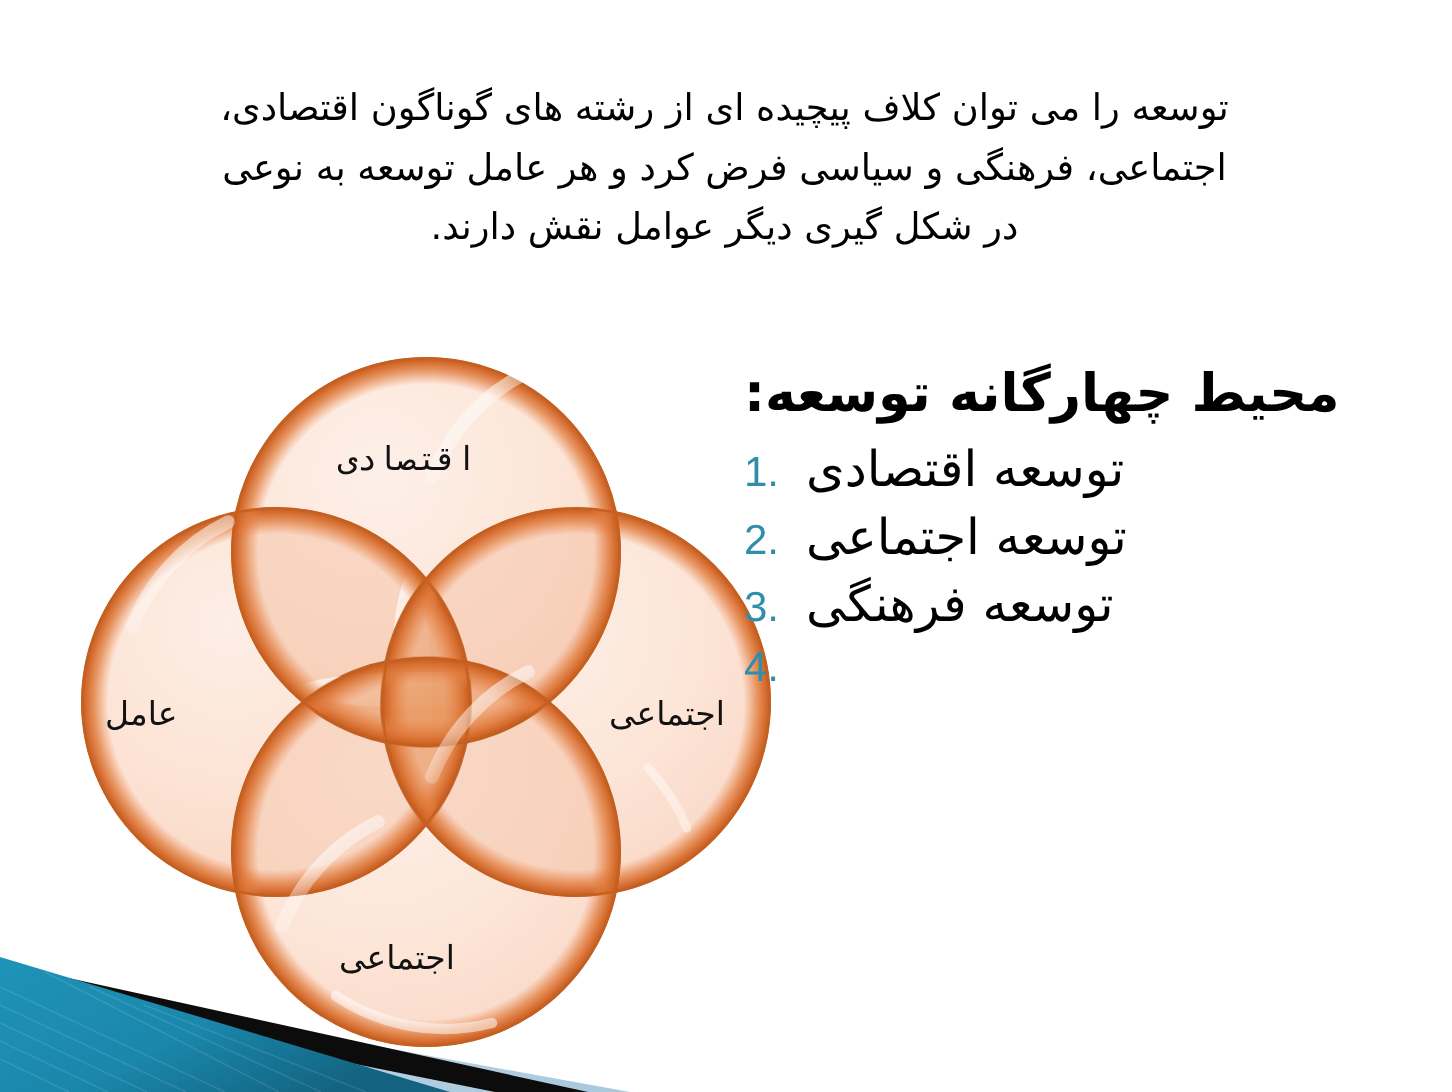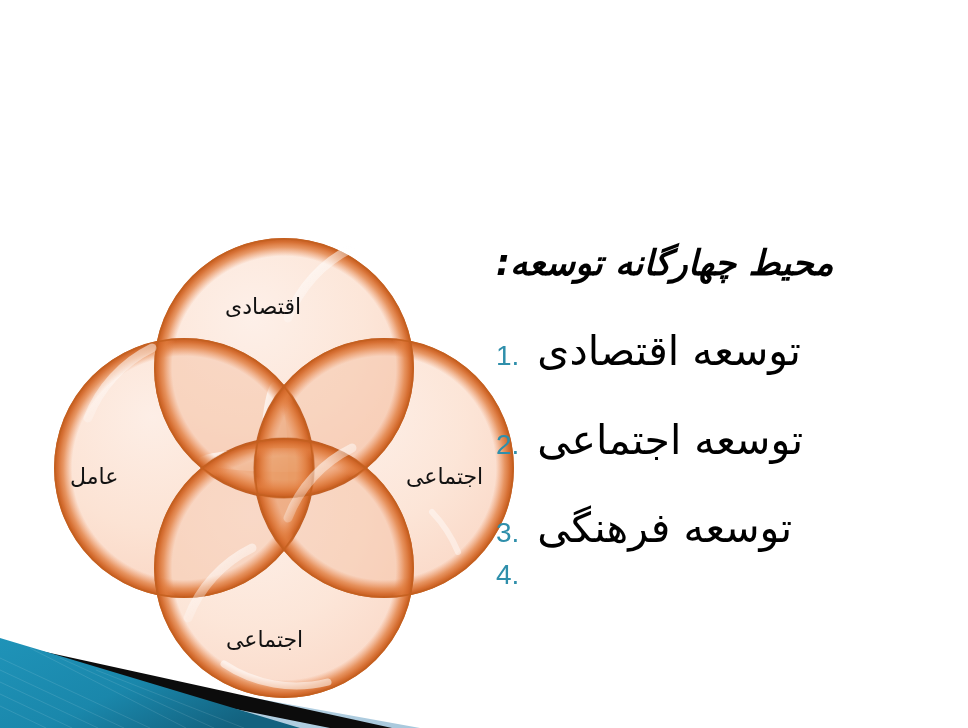--- a/index.html
+++ b/index.html
@@ -55,42 +55,40 @@
     text-align: left;
   }
   #env-heading {
     font-size: 35px;
     font-weight: bold;
     color: #000000;
     text-align: left;
     padding-left: 26px;
     line-height: 1.18;
     white-space: nowrap;
-    font-style: italic;
   }
   #dev-list {
     list-style: none;
     margin: 8px 0 0 0;
     padding: 0;
     direction: rtl;
   }
   #dev-list li {
     display: flex;
     flex-direction: row;
     align-items: baseline;
     justify-content: flex-end;
     padding-left: 26px;
     margin-bottom: 2px;
     line-height: 1.30;
   }
   #dev-list .li-text {
-    font-size: 41px;
+    font-size: 33px;
     color: #000000;
     white-space: nowrap;
-    margin-top: 33px;
   }
   #dev-list .li-num {
     font-size: 28px;
     color: #2f8fab;
     font-family: "Liberation Sans", "DejaVu Sans", sans-serif;
     margin-right: 18px;
     direction: ltr;
     unicode-bidi: isolate;
     white-space: nowrap;
   }
@@ -109,41 +107,46 @@
     height: 490px;
   }
   .venn-label {
     position: absolute;
     direction: rtl;
     font-size: 22px;
     color: #111111;
     white-space: nowrap;
     font-family: "DejaVu Sans", "Liberation Sans", sans-serif;
   }
-  #venn-label-top    { left: 197px; top: 82px; }
+  #venn-label-top    { left: 197px; top: 82px; font-family: Liberation Mono, monospace; }
   #venn-label-left   { left: 42px;  top: 252px; }
   #venn-label-right  { left: 378px; top: 252px; }
   #venn-label-bottom { left: 198px; top: 415px; }
 
   
   #corner-banner {
     position: absolute;
     left: 0;
     bottom: 0;
     width: 420px;
     height: 110px;
     pointer-events: none;
   }
   #corner-banner svg { display: block; width: 420px; height: 110px; }
 </style>
 </head>
 <body>
 
 <div id="slide">
 
+  <div id="intro-paragraph">
+    <span class="pline l1">توسعه را می توان کلاف پیچیده ای از رشته های گوناگون اقتصادی،</span>
+    <span class="pline l2">اجتماعی، فرهنگی و سیاسی فرض کرد و  هر  عامل توسعه به نوعی</span>
+    <span class="pline l3">در شکل گیری دیگر عوامل نقش دارند.</span>
+  </div>
 
   <div id="venn-diagram">
     <svg viewBox="0 0 512 490" xmlns="http://www.w3.org/2000/svg">
       <defs>
         <radialGradient id="circFill" cx="38%" cy="30%" r="78%">
           <stop offset="0%" stop-color="#fdeee6"></stop>
           <stop offset="55%" stop-color="#fce3d4"></stop>
           <stop offset="86%" stop-color="#fad8c6"></stop>
           <stop offset="100%" stop-color="#f6c7ad"></stop>
         </radialGradient>

